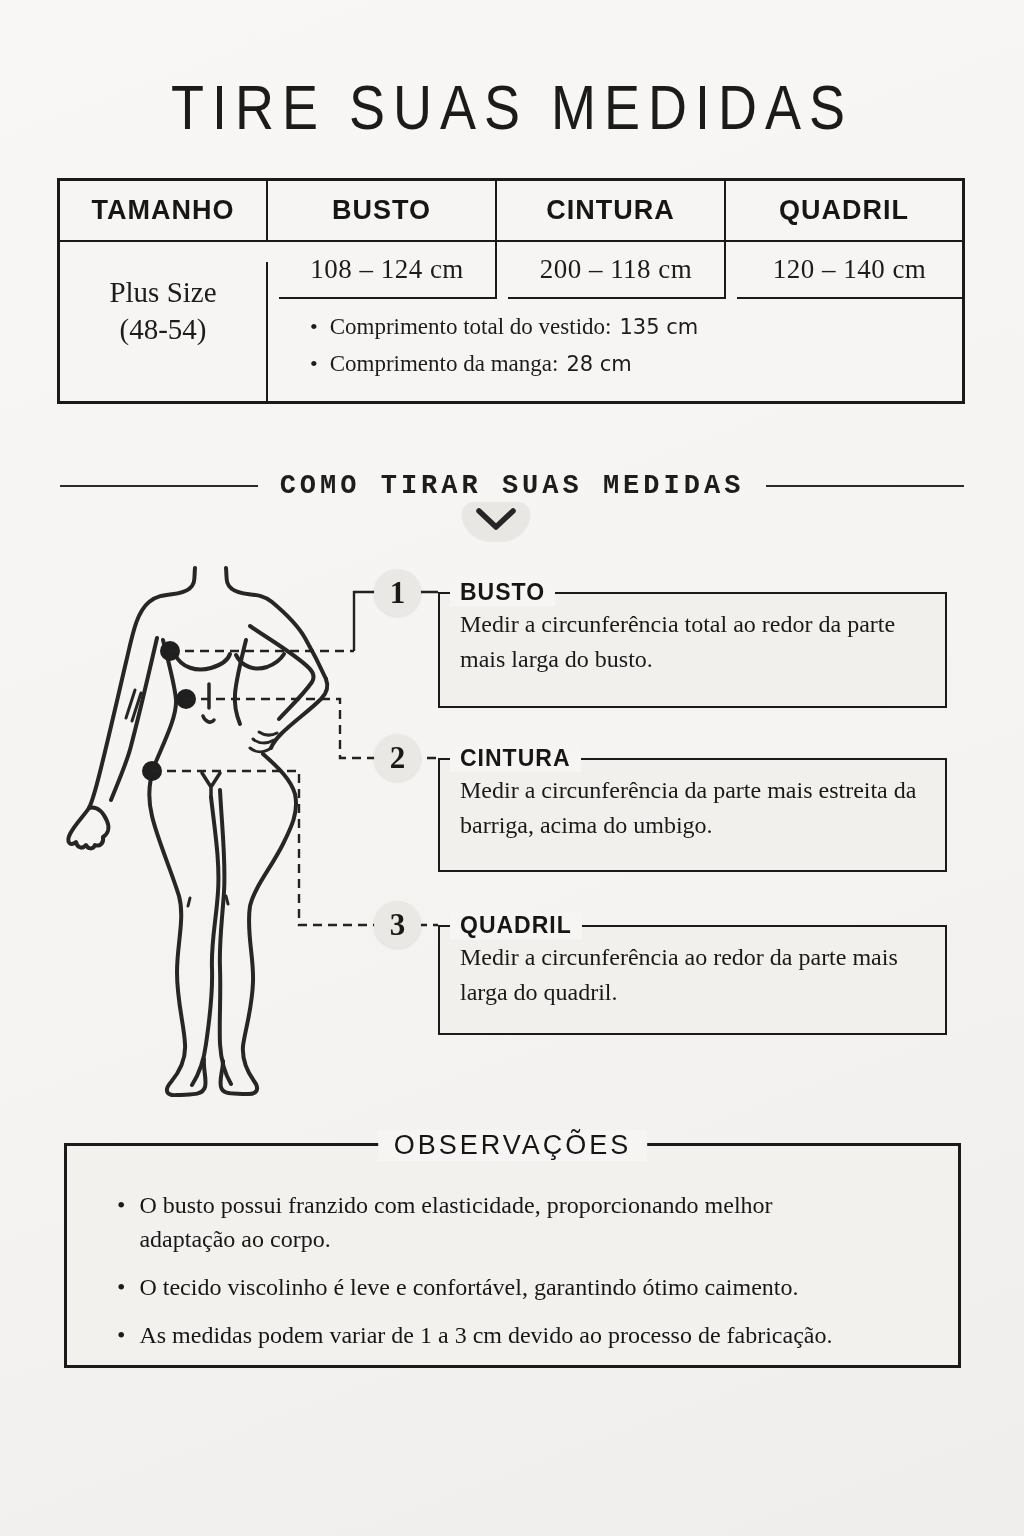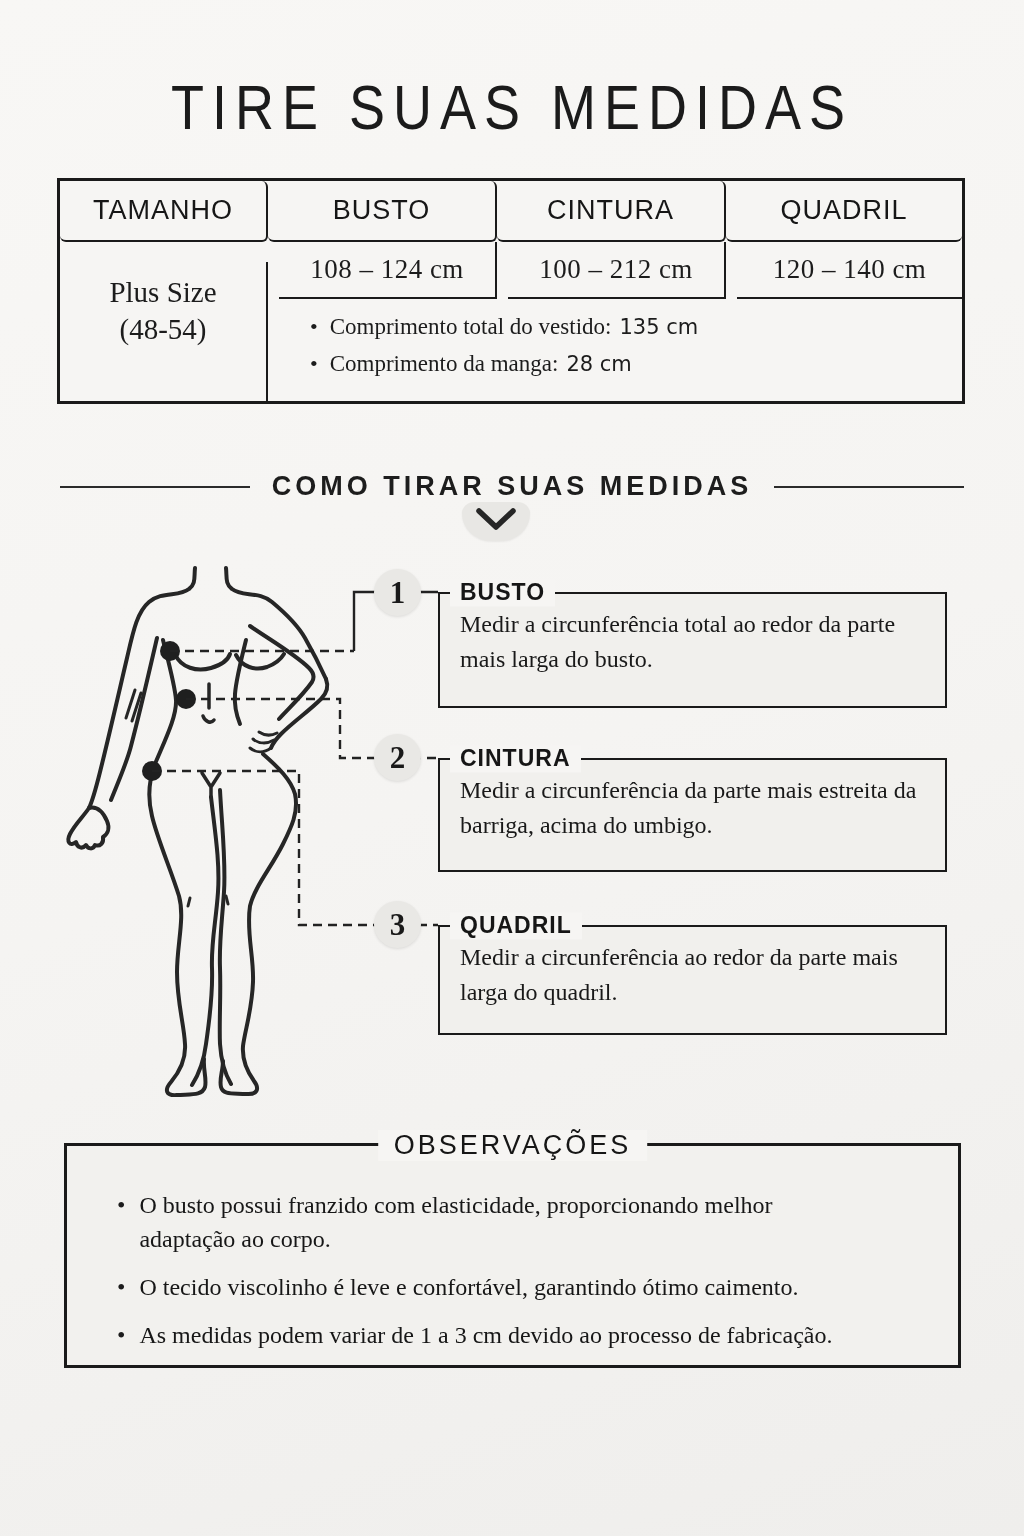--- a/index.html
+++ b/index.html
@@ -30,24 +30,23 @@
   
   .size-table{
     position:absolute; left:57px; top:178px; width:908px; height:226px;
     border:3px solid #1a1a1a; background:#f6f5f3;
     display:grid;
     grid-template-columns:208px 229px 229px 236px;
     grid-template-rows:61px 57px 102px;
   }
   .cell{ display:flex; align-items:center; justify-content:center; }
   .th{
-    font-family:"Liberation Sans", sans-serif; font-weight:400;
+    font-family:"Liberation Sans", sans-serif; font-weight:700;
     font-size:27px; letter-spacing:1px; color:#161616;
     border-bottom:2px solid #1a1a1a;
-    border-radius:6px;
   }
   .br{ border-right:2px solid #1a1a1a; }
   .bb{ border-bottom:2px solid #1a1a1a;margin-left:11px; }
   .size-cell{
     grid-column:1; grid-row:2 / 4;
     display:flex; flex-direction:column; align-items:center;
     padding-top:12px; font-size:29px; line-height:1.28;
     border-right:2px solid #1a1a1a;
     margin-top:20px;
   }
@@ -61,21 +60,21 @@
   .note-bullet{ font-size:22px; margin-right:12px; }
   .note-value{ font-family:"DejaVu Sans", sans-serif; font-size:21px; margin-left:8px; }
 
   
   .howto-heading{
     position:absolute; left:60px; top:471px; width:904px;
     display:flex; align-items:center; gap:22px;
   }
   .rule{ flex:1; border-top:2px solid #2b2b2b; }
   .howto-heading .txt{
-    font-family:Liberation Sans, sans-serif; font-weight:600;
+    font-family:Liberation Mono, monospace; font-weight:600;
     font-size:27px; letter-spacing:4px; color:#1d1d1d; white-space:nowrap;
   }
   .chevron-badge{
     position:absolute; left:462px; top:502px; width:68px; height:39px;
     background:#e8e7e4;
     border-radius:15px 15px 34px 34px / 13px 13px 32px 32px;
     display:flex; align-items:flex-start; justify-content:center;
     box-shadow:0 1px 2px rgba(0,0,0,0.06);
   }
 
@@ -140,21 +139,21 @@
     <div class="cell th br">BUSTO</div>
     <div class="cell th br">CINTURA</div>
     <div class="cell th">QUADRIL</div>
 
     <div class="size-cell">
       <span>Plus Size</span>
       <span>(48-54)</span>
     </div>
 
     <div class="cell val br bb">108 – 124 cm</div>
-    <div class="cell val br bb">100 – 212 cm</div>
+    <div class="cell val br bb">200 – 118 cm</div>
     <div class="cell val bb">120 – 140 cm</div>
 
     <div class="notes-cell">
       <div class="note-line">
         <span class="note-bullet">•</span>
         <span>Comprimento total do vestido:</span>
         <span class="note-value">135 cm</span>
       </div>
       <div class="note-line">
         <span class="note-bullet">•</span>

